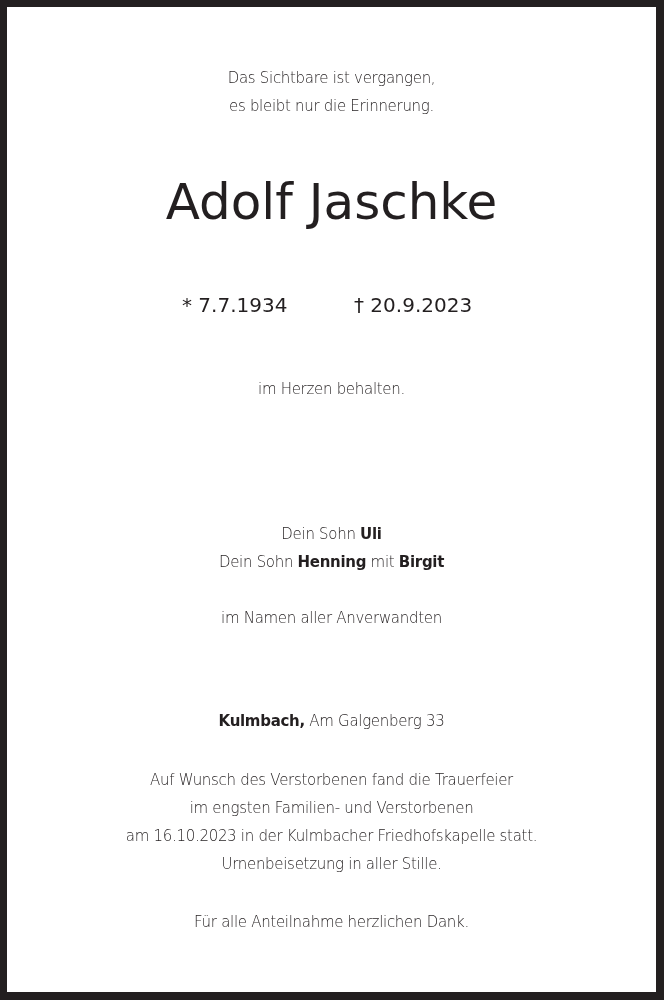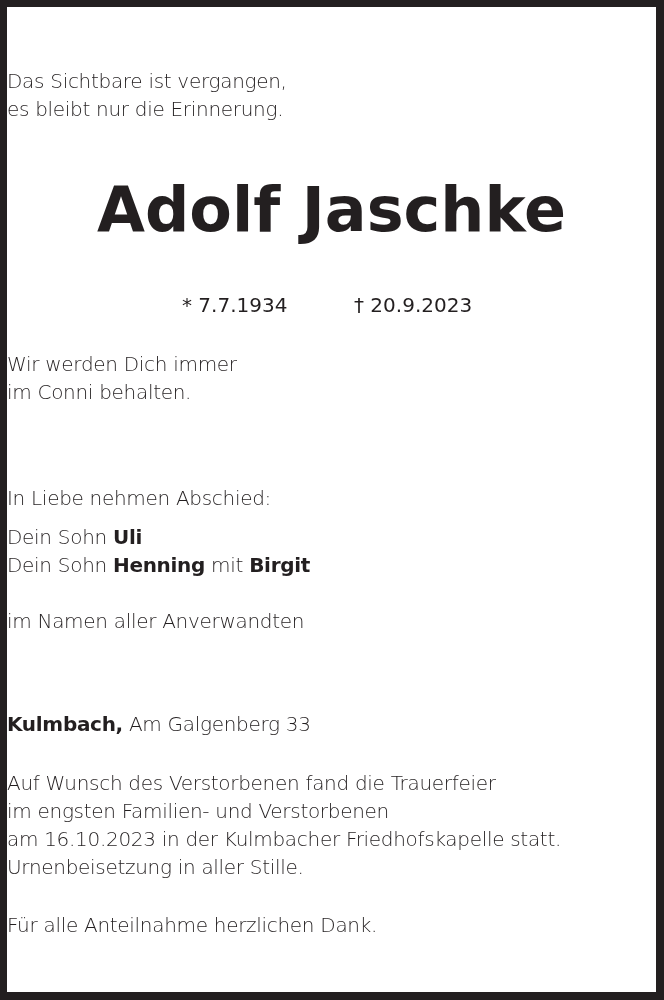--- a/index.html
+++ b/index.html
@@ -9,28 +9,28 @@
     font-family: "DejaVu Sans", "Liberation Sans", sans-serif;
     color: #231f20;
   }
   .page {
     position: absolute; left: 7px; top: 7px;
     width: 649px; height: 985px;
     background: #ffffff;
   }
   .line {
     position: absolute; left: 0; width: 100%;
-    text-align: left; white-space: nowrap;
-    font-size: 20px; letter-spacing: -0.3px;
+    text-align: center; white-space: nowrap;
+    font-size: 15px; letter-spacing: -0.3px;
     font-weight: 300;
   }
   .b { font-weight: bold; }
   .name {
     position: absolute; left: 0; width: 100%; text-align: center;
-    font-size: 62px; font-weight: 700; letter-spacing: 0px; white-space: nowrap;
+    font-size: 50px; font-weight: 400; letter-spacing: 0px; white-space: nowrap;
   }
   .dates {
     position: absolute; top: 246px; left: 0; width: 100%;
     font-size: 20px; white-space: nowrap;
   }
   .dates span { position: absolute; margin-top: 40px; }
 </style>
 </head>
 <body>
 
@@ -38,24 +38,22 @@
   <div class="line" style="top:62px">Das Sichtbare ist vergangen,</div>
   <div class="line" style="top:90px">es bleibt nur die Erinnerung.</div>
 
   <div class="name" style="top:166px">Adolf Jaschke</div>
 
   <div class="dates">
     <span style="left:175px">* 7.7.1934</span>
     <span style="left:347px">† 20.9.2023</span>
   </div>
 
-  <div class="line" style="top:345px">Wir werden Dich immer</div>
-  <div class="line" style="top:373px">im Conni behalten.</div>
+  <div class="line" style="top:373px">im Herzen behalten.</div>
 
-  <div class="line" style="top:479px">In Liebe nehmen Abschied:</div>
 
   <div class="line" style="top:518px"><span>Dein Sohn </span><span class="b">Uli</span></div>
   <div class="line" style="top:546px"><span>Dein Sohn </span><span class="b">Henning</span><span> mit </span><span class="b">Birgit</span></div>
   <div class="line" style="top:602px">im Namen aller Anverwandten</div>
 
   <div class="line" style="top:705px"><span class="b">Kulmbach,</span><span> Am Galgenberg 33</span></div>
 
   <div class="line" style="top:764px">Auf Wunsch des Verstorbenen fand die Trauerfeier</div>
   <div class="line" style="top:792px">im engsten Familien- und Verstorbenen</div>
   <div class="line" style="top:820px">am 16.10.2023 in der Kulmbacher Friedhofskapelle statt.</div>

